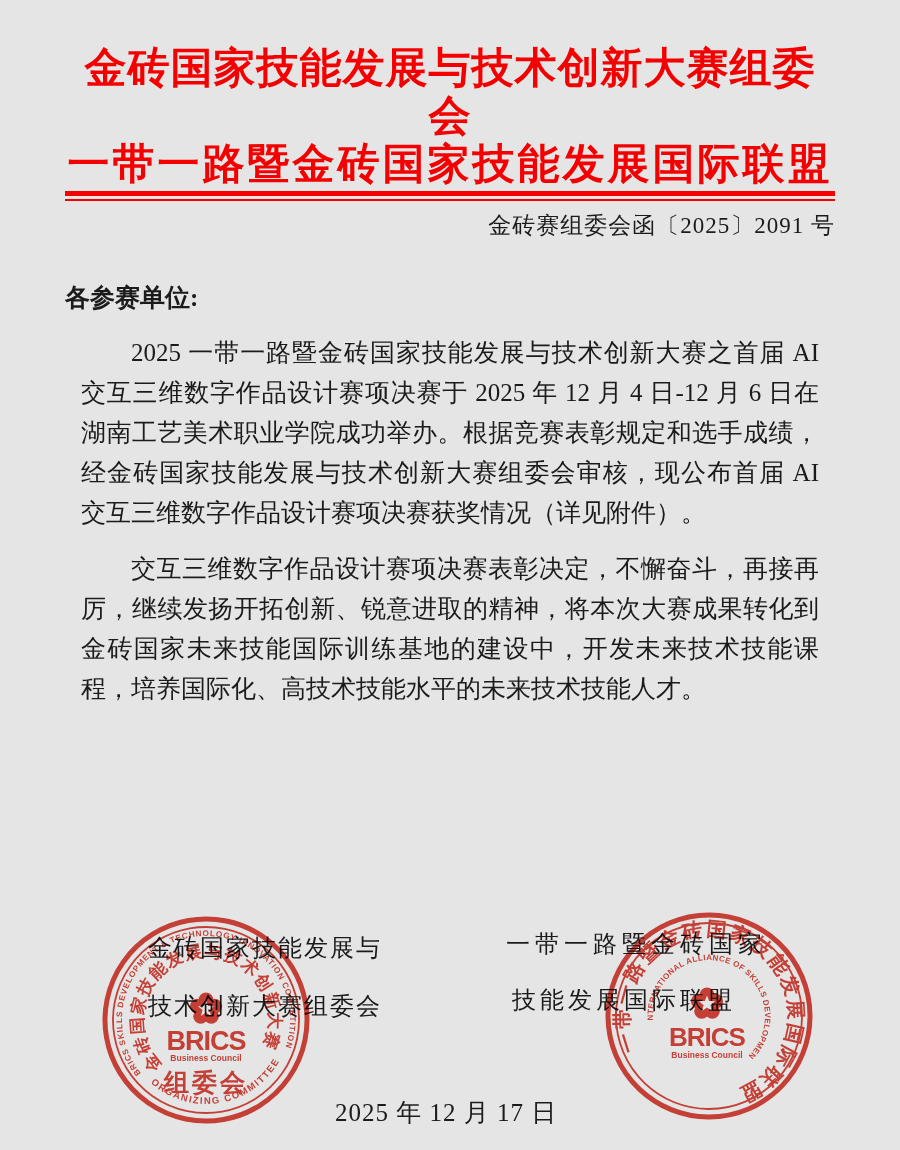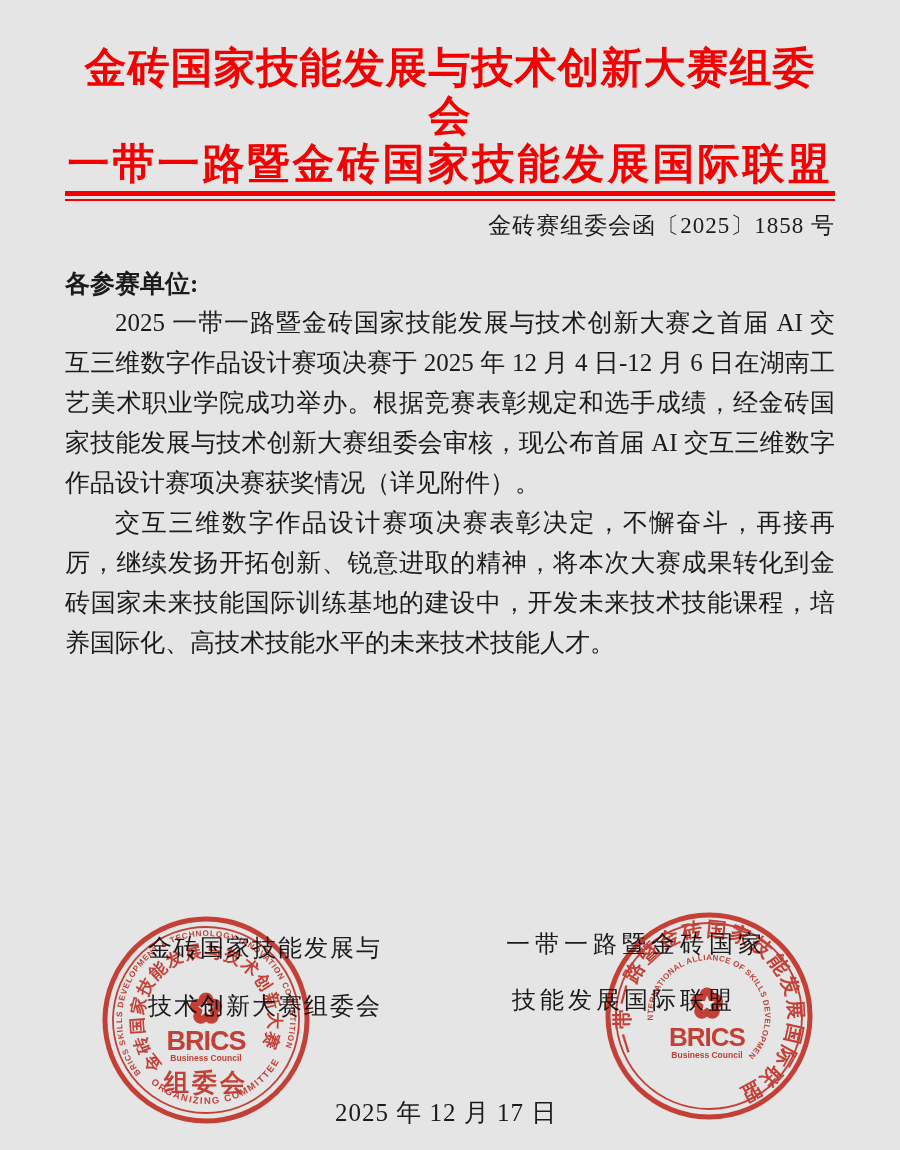--- a/index.html
+++ b/index.html
@@ -17,22 +17,22 @@
   .header{margin-top:44px;text-align:center;font-weight:bold;color:#f40000;
           font-size:42px;line-height:48px;letter-spacing:1px;}
   .header .hl2{letter-spacing:3px;}
   .rule{margin-top:3px;}
   .rule .thick{height:5px;background:#f40000;}
   .rule .thin{height:2px;background:#f40000;margin-top:3px;}
   .doc-number{margin-top:9px;text-align:right;font-size:23px;letter-spacing:1px;}
   
   .title{margin-top:10px;text-align:center;font-weight:bold;font-size:28px;line-height:49px;}
   
-  .salutation{margin-top:24px;font-size:25px;font-weight:bold;line-height:38px;}
-  .body-text p{margin:0;font-size:25px;line-height:40px;text-align:justify;text-indent:2em;}
+  .salutation{margin-top:38px;font-size:25px;font-weight:bold;line-height:38px;}
+  .body-text p{margin:16px;font-size:25px;line-height:40px;text-align:justify;text-indent:2em;}
   .attachment{margin-top:26px;font-size:25px;line-height:55px;text-align:justify;}
   
   .sig{position:absolute;font-size:24px;white-space:nowrap;}
   .sig-l1{left:148px;top:932px;letter-spacing:2px;}
   .sig-l2{left:148px;top:990px;letter-spacing:2px;}
   .sig-r1{left:506px;top:928px;letter-spacing:5px;}
   .sig-r2{left:512px;top:984px;letter-spacing:4px;}
   .date-line{position:absolute;left:0;right:8px;top:1096px;text-align:center;
              font-size:25px;letter-spacing:1px;}
   
@@ -52,21 +52,21 @@
   <div class="header">
     <div class="hl1">金砖国家技能发展与技术创新大赛组委会</div>
     <div class="hl2">一带一路暨金砖国家技能发展国际联盟</div>
   </div>
 
   <div class="rule">
     <div class="thick"></div>
     <div class="thin"></div>
   </div>
 
-  <div class="doc-number">金砖赛组委会函〔2025〕1858 号</div>
+  <div class="doc-number">金砖赛组委会函〔2025〕2091 号</div>
 
 
   <div class="salutation">各参赛单位:</div>
 
   <div class="body-text">
     <p>2025 一带一路暨金砖国家技能发展与技术创新大赛之首届 AI 交互三维数字作品设计赛项决赛于 2025 年 12 月 4 日-12 月 6 日在湖南工艺美术职业学院成功举办。根据竞赛表彰规定和选手成绩，经金砖国家技能发展与技术创新大赛组委会审核，现公布首届 AI 交互三维数字作品设计赛项决赛获奖情况（详见附件）。</p>
     <p>交互三维数字作品设计赛项决赛表彰决定，不懈奋斗，再接再厉，继续发扬开拓创新、锐意进取的精神，将本次大赛成果转化到金砖国家未来技能国际训练基地的建设中，开发未来技术技能课程，培养国际化、高技术技能水平的未来技术技能人才。</p>
   </div>
 
 

